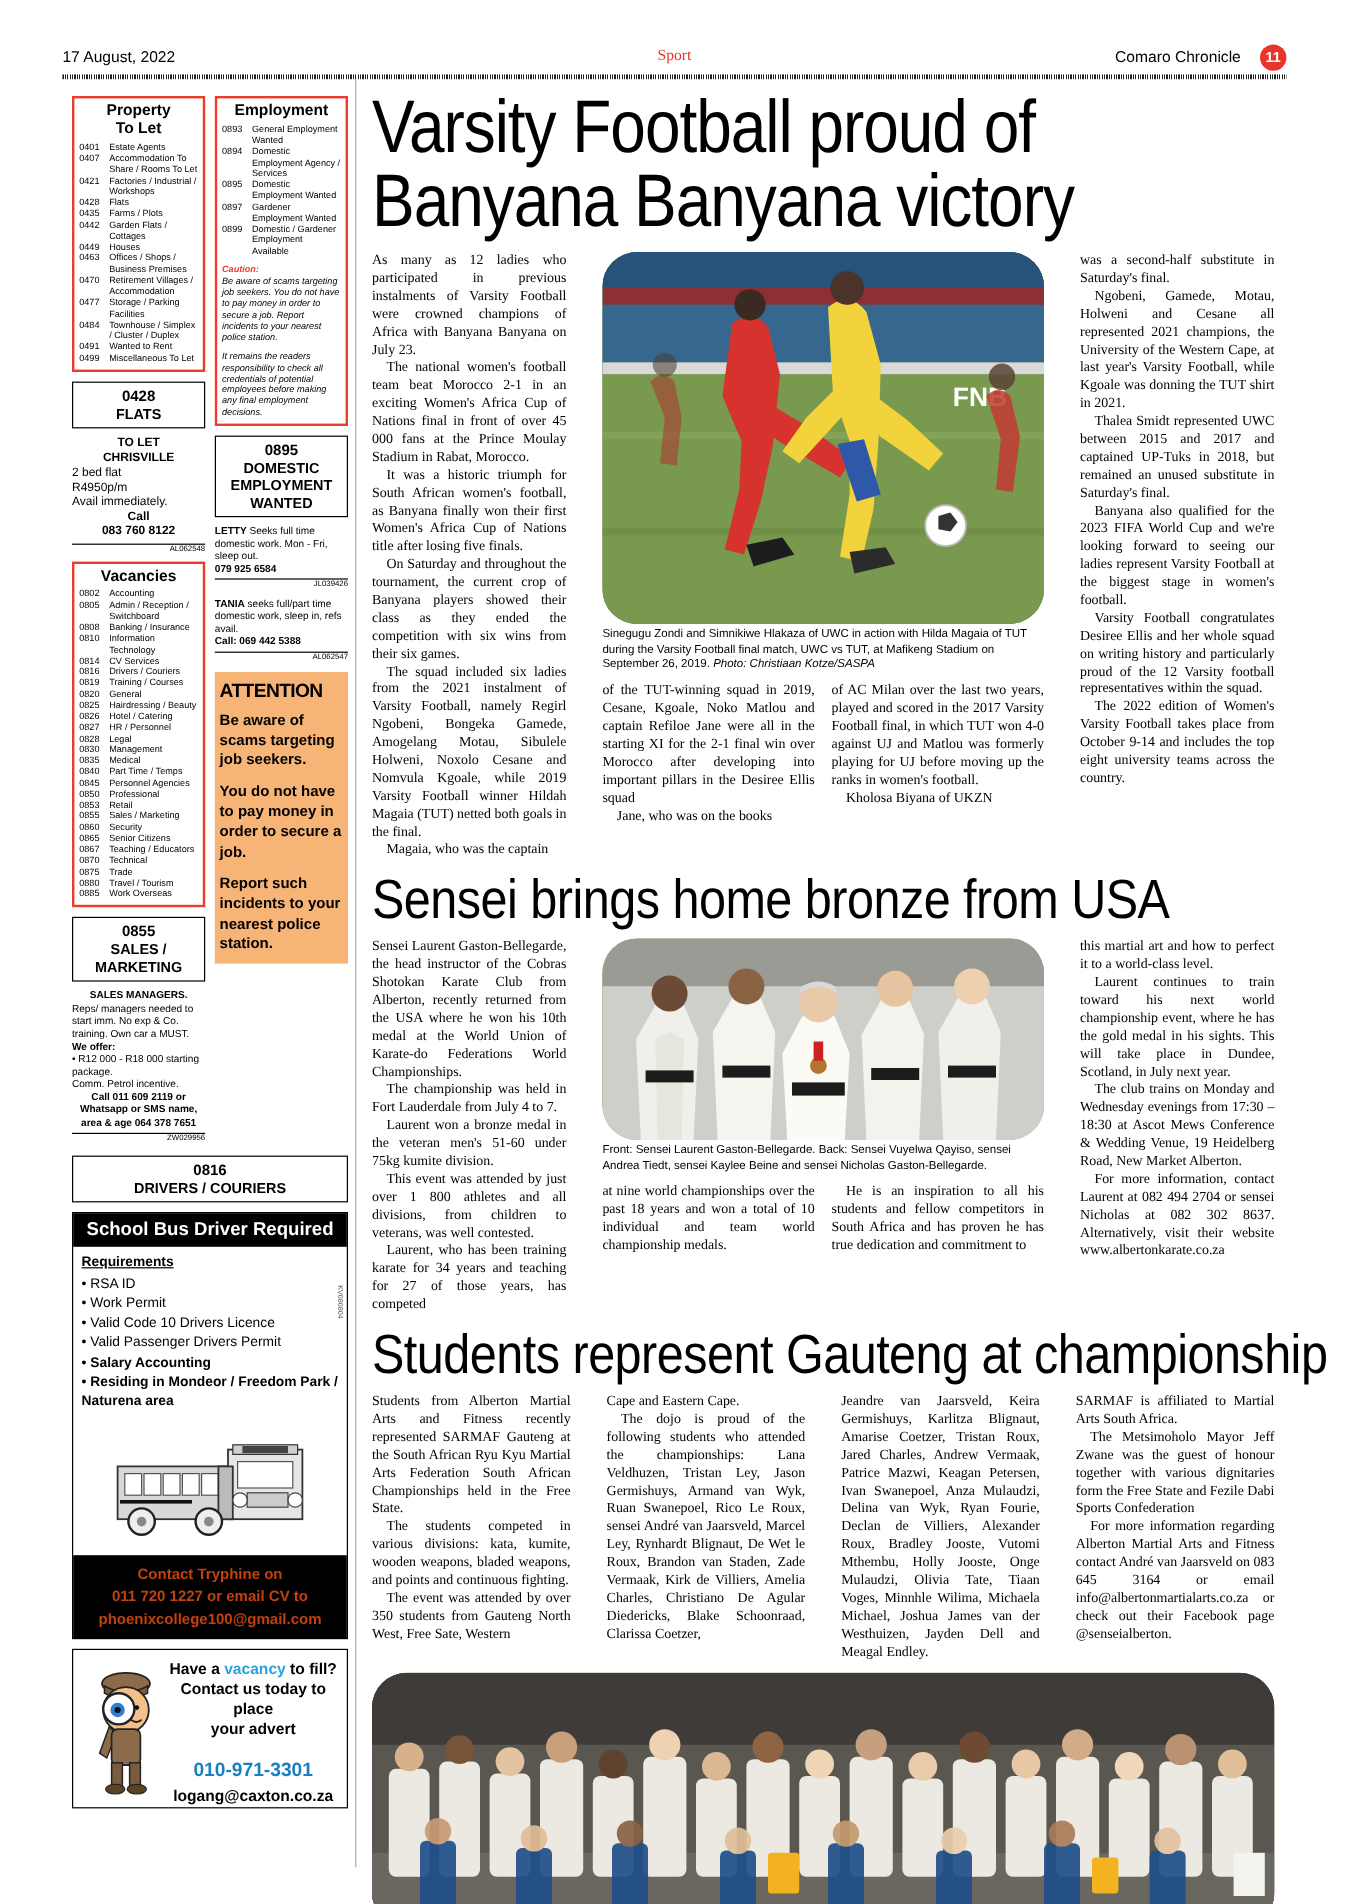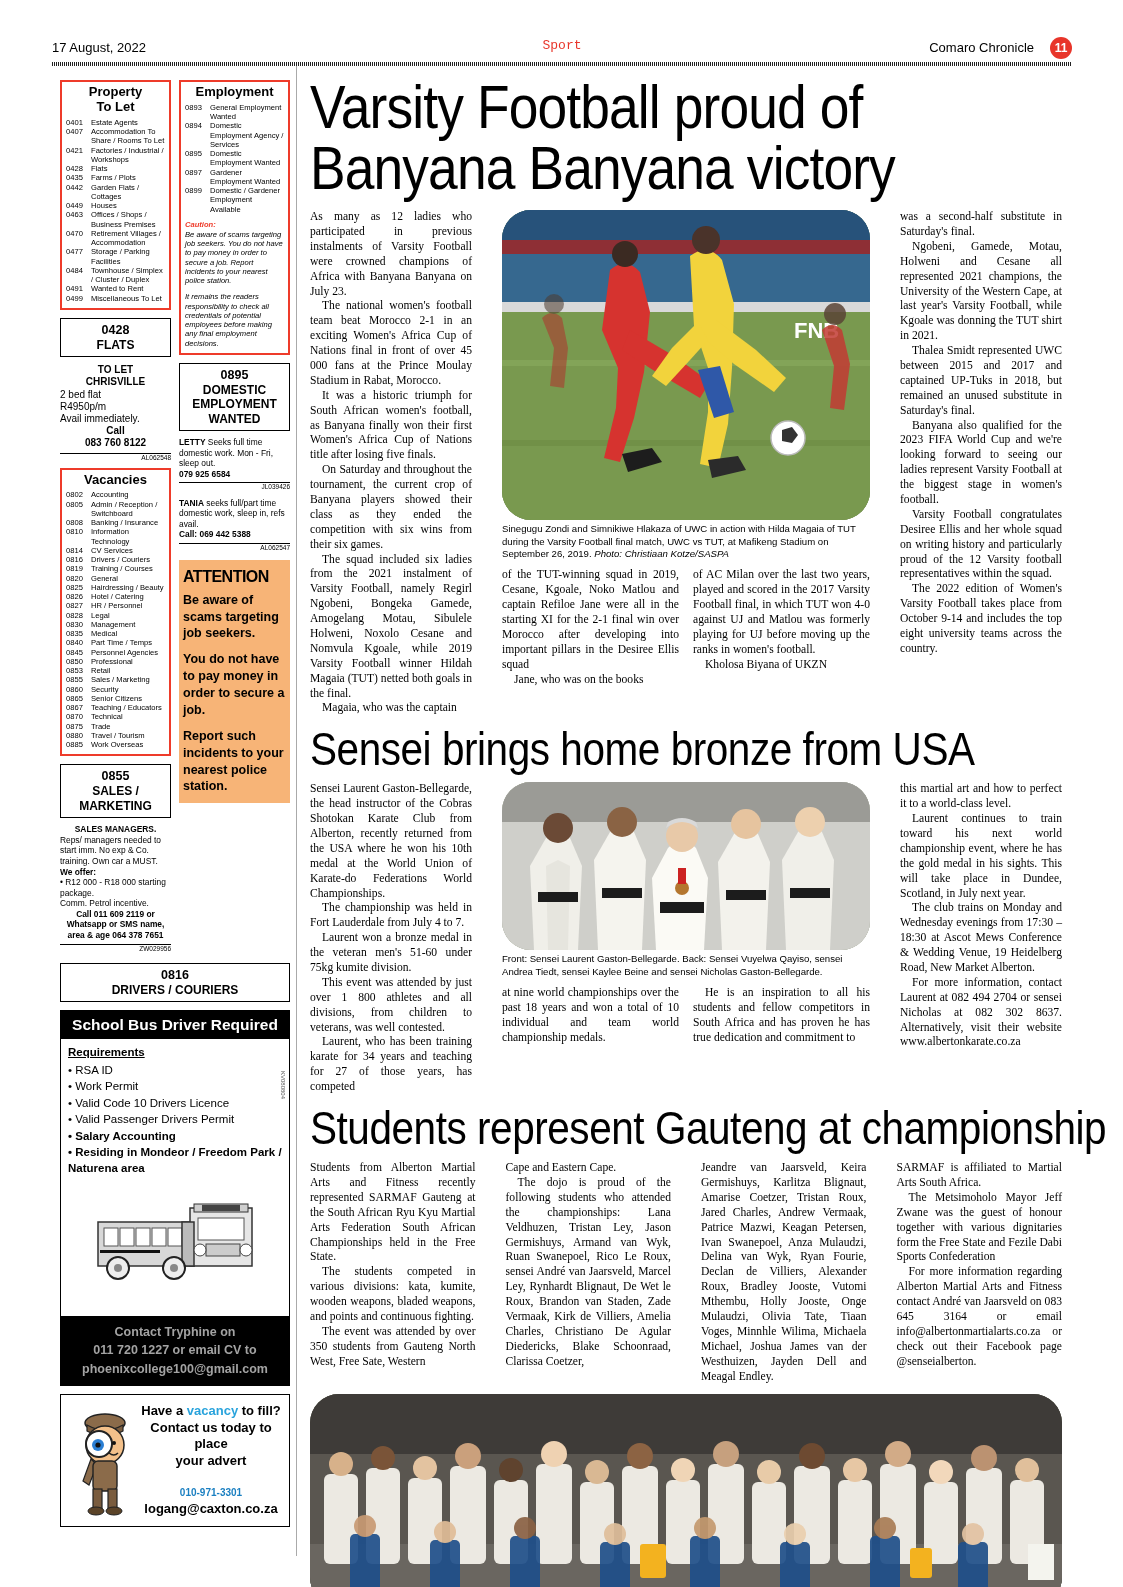--- a/index.html
+++ b/index.html
@@ -10,21 +10,21 @@
     font-family:"Liberation Serif", serif;
     color:#000;
     position:relative;
     overflow:hidden;
   }
   .page { position:relative; width:1123px; height:1587px; padding:0; }
 
   
   .masthead { position:absolute; left:52px; top:38px; width:1020px; height:30px; }
   .mast-date { position:absolute; left:0; top:2px; font-size:13px; font-family:"Liberation Sans", sans-serif; }
-  .mast-sport { position:absolute; left:0; right:0; top:0; text-align:center; font-size:13px; color:#e8352a; font-family:Liberation Mono, monospace; }
+  .mast-sport { position:absolute; left:0; right:0; top:0; text-align:center; font-size:13px; color:#e8352a; font-family:Liberation Serif, serif; }
   .mast-title { position:absolute; right:38px; top:2px; font-size:13px; font-family:"Liberation Sans", sans-serif; }
   .mast-pagenum {
     position:absolute; right:0; top:-1px; width:22px; height:22px; border-radius:50%;
     background:#e8352a; color:#fff; font-size:12px; font-weight:bold;
     font-family:"Liberation Sans", sans-serif;
     display:flex; align-items:center; justify-content:center;
   }
   .mast-rule {
     position:absolute; left:0; top:24px; width:1020px; height:4px;
     background:repeating-linear-gradient(90deg,#222 0 1px,#fff 1px 2px);
@@ -85,29 +85,29 @@
     font-weight:bold; font-size:15.5px; padding:5px 6px; text-align:center;
   }
   .busad-body { padding:6px 7px 2px 7px; font-family:"Liberation Sans", sans-serif; font-size:11.5px; line-height:1.35; position:relative;}
   .busad-body .req { font-weight:bold; text-decoration:underline; margin-bottom:2px; }
   .busad-body ul { list-style:none; margin:0; padding:0; }
   .busad-body li { margin:0 0 1px 0; }
   .busad-body li.bold { font-weight:bold; }
   .busad-ref { position:absolute; right:2px; top:32px; font-size:6px; writing-mode:vertical-rl; color:#555;}
   .bus-img { height:112px; margin:2px 0 4px 0; position:relative; }
   .busad-foot {
-    background:#000; color:#a3a3a3; text-align:center; padding:7px 4px;
-    font-family:"Liberation Sans", sans-serif; font-weight:bold; font-size:12.5px; line-height:1.45;margin-top:20px;
+    background:#000; color:#c2410c; text-align:center; padding:7px 4px;
+    font-family:"Liberation Sans", sans-serif; font-weight:bold; font-size:12.5px; line-height:1.45;
   }
 
   .vacancyad { margin-top:8px; border:1px solid #000; padding:8px 6px 10px 6px; position:relative; height:133px;}
   .vacancyad .txt { margin-left:72px; text-align:center; font-family:"Liberation Sans", sans-serif;
     font-weight:bold; font-size:13px; line-height:1.3; }
   .vacancyad .blue { color:#29a3dc; }
-  .vacancyad .phone { color:#1a7fc1; font-size:10px; margin-top:16px; }
+  .vacancyad .phone { color:#1a7fc1; font-size:16px; margin-top:16px; }
   .vacancyad .mail { font-size:13px; margin-top:2px; }
 
   
   .edit { position:absolute; left:310px; top:78px; width:752px; }
 
   .headline {
     font-family:"Liberation Sans", sans-serif; font-weight:400;
     font-size:62px; line-height:0.92; letter-spacing:-1px;
     transform:scaleX(0.86); transform-origin:left center;
     white-space:nowrap;

